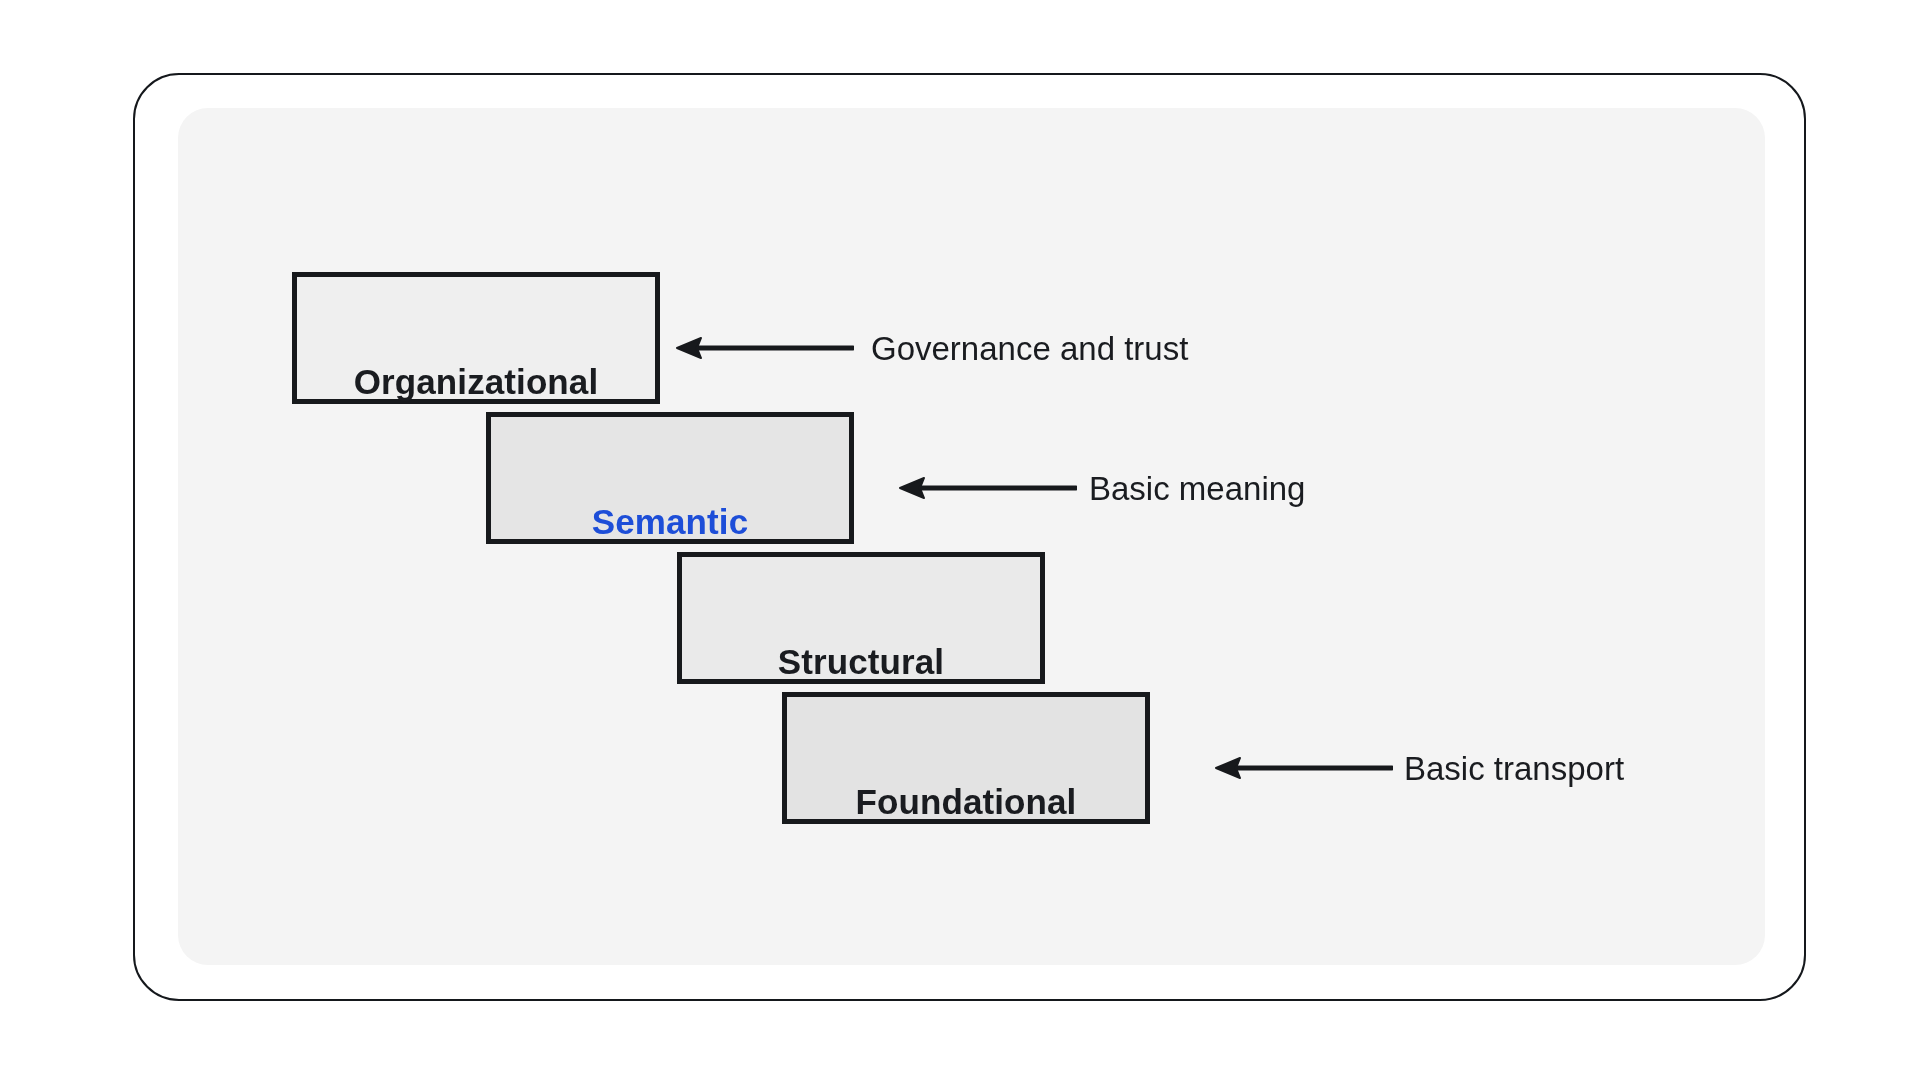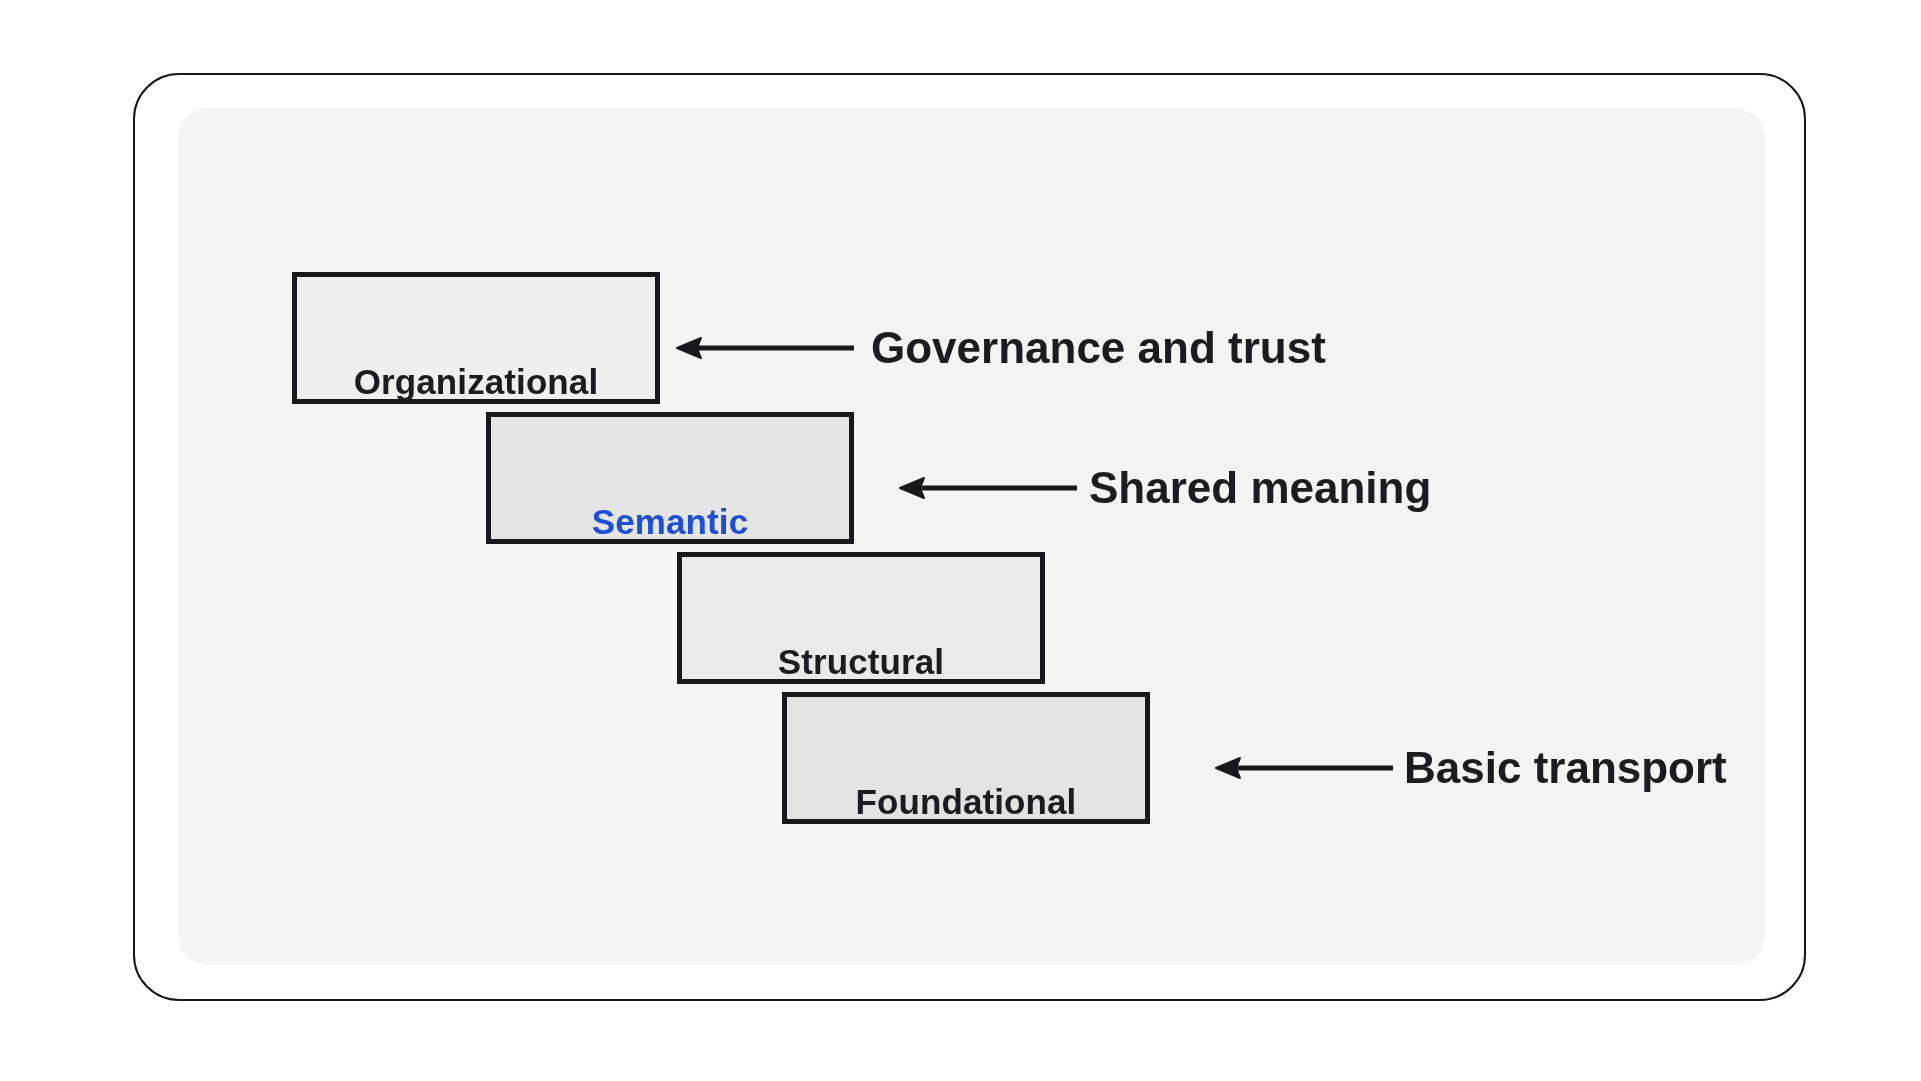--- a/index.html
+++ b/index.html
@@ -76,22 +76,22 @@
   .arrow-row {
     position: absolute;
     height: 46px;
     display: flex;
     align-items: center;
   }
   .arrow-svg {
     display: block;
   }
   .arrow-label {
-    font-size: 44px;
-    font-weight: 700;
+    font-size: 33px;
+    font-weight: 400;
     color: #1a1c20;
     white-space: nowrap;
     line-height: 1;
   }
 </style>
 </head>
 <body>
 
 <div id="stage">
 
@@ -110,21 +110,21 @@
         <span class="arrow-label" style="color: rgb(26, 28, 32); margin-left: 17px;">Governance and trust</span>
       </div>
       <div class="stair-box" style="left: 486px; top: 412px; width: 368px; height: 132px; background: rgb(229, 229, 229); border-color: rgb(23, 25, 28);">
         <span class="box-label" style="color: #1d4ed8;">Semantic</span>
       </div>
       <div class="arrow-row" style="left: 899px; top: 465px;">
         <svg class="arrow-svg" width="178" height="34" viewBox="0 0 178 34">
           <path d="M1 17 L25 7 L21 17 L25 27 Z" fill="#17191c" stroke="#17191c" stroke-width="2" stroke-linejoin="round"></path>
           <line x1="22" y1="17" x2="177" y2="17" stroke="#17191c" stroke-width="5" stroke-linecap="round"></line>
         </svg>
-        <span class="arrow-label" style="color: rgb(26, 28, 32); margin-left: 12px;">Shared meaning</span>
+        <span class="arrow-label" style="color: rgb(26, 28, 32); margin-left: 12px;">Basic meaning</span>
       </div>
       <div class="stair-box" style="left: 634px; top: 552px; width: 368px; height: 132px; background: rgb(234, 234, 234); border-color: rgb(23, 25, 28); margin-left: 43px;">
         <span class="box-label" style="color: rgb(26, 28, 32);">Structural</span>
       </div>
       <div class="stair-box" style="left: 782px; top: 692px; width: 368px; height: 132px; background: rgb(227, 227, 227); border-color: rgb(23, 25, 28);">
         <span class="box-label" style="color: rgb(26, 28, 32);">Foundational</span>
       </div>
       <div class="arrow-row" style="left: 1215px; top: 745px;">
         <svg class="arrow-svg" width="178" height="34" viewBox="0 0 178 34">
           <path d="M1 17 L25 7 L21 17 L25 27 Z" fill="#17191c" stroke="#17191c" stroke-width="2" stroke-linejoin="round"></path>

